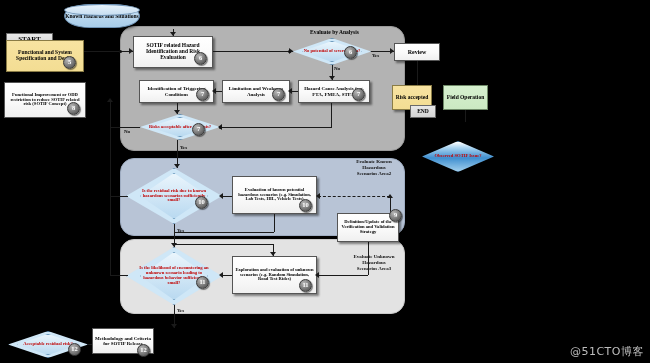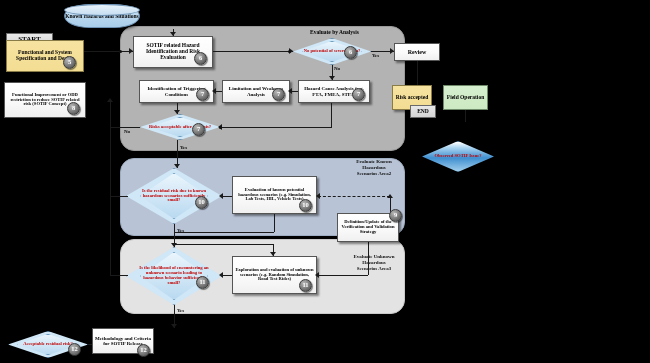--- a/index.html
+++ b/index.html
@@ -329,13 +329,14 @@
   <div class="arw arw-d" style="left:171px;top:324px;"></div>
   <div class="lbl t5" style="left:177px;top:308px;">Yes</div>
 
   <div class="ln lnh" style="left:88px;top:344px;width:4px;"></div>
 
   <div class="ln lnv" style="left:110px;top:127px;height:148px;"></div>
 
   <div class="ln lnv" style="left:417px;top:61px;height:24px;"></div>
   <div class="ln lnv" style="left:465px;top:110px;height:12px;"></div>
 
+  <div class="wm">@51CTO博客</div>
 </div>
 
 </body></html>

